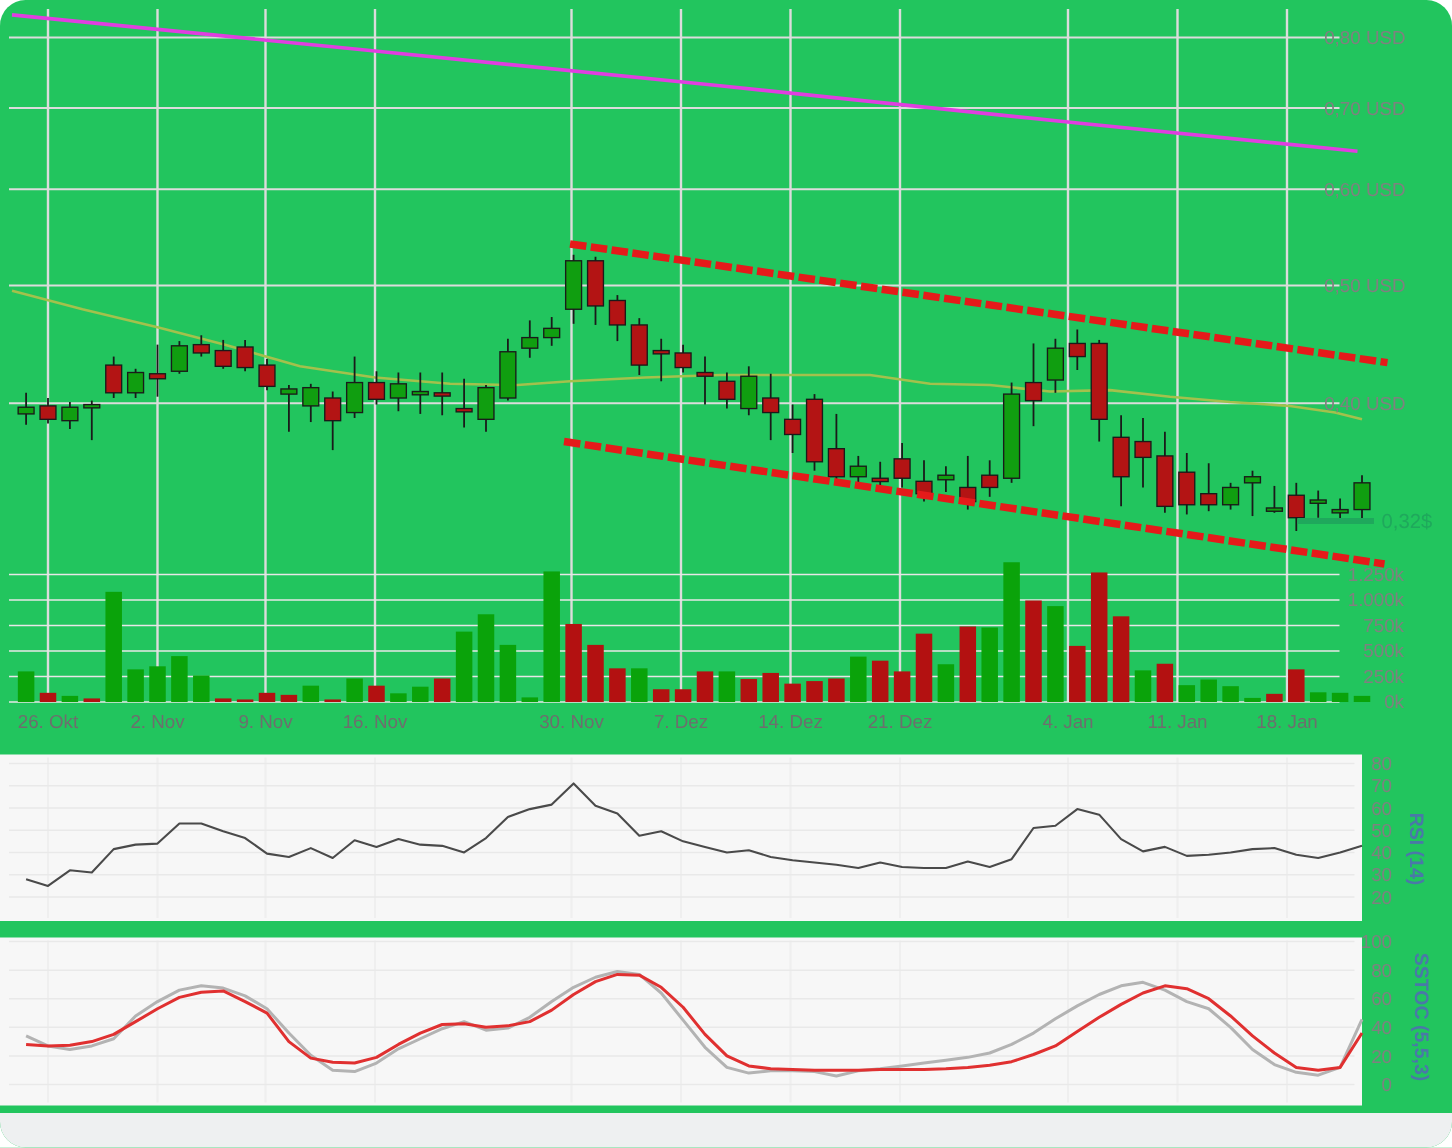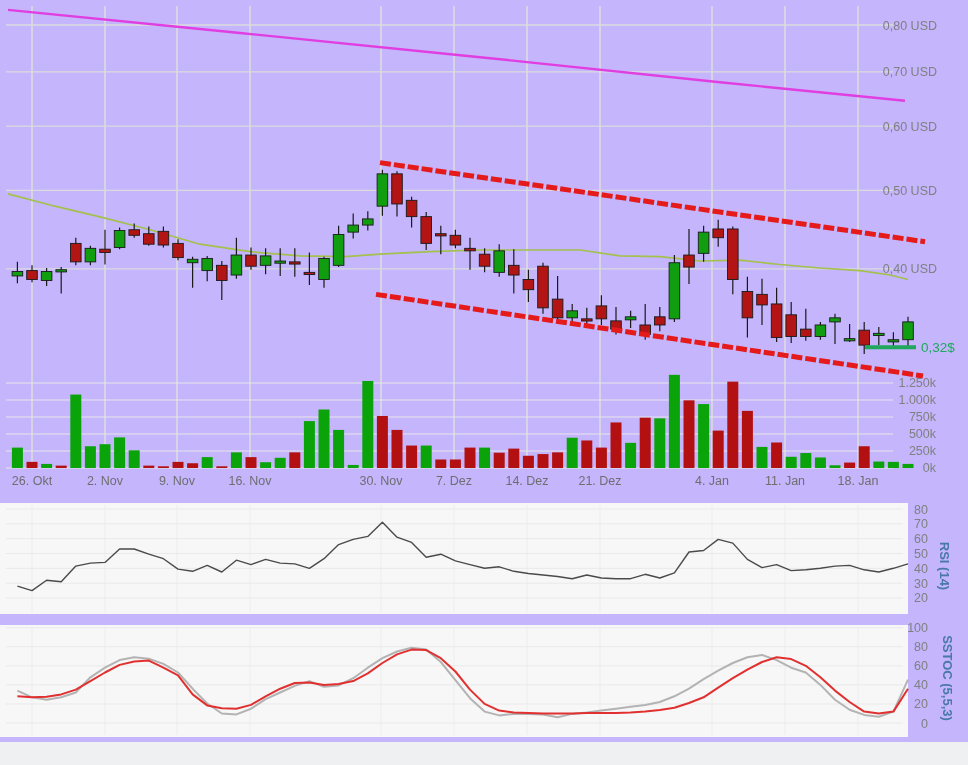--- a/index.html
+++ b/index.html
@@ -1,17 +1,17 @@
 <!DOCTYPE html>
 <html><head>
 <meta charset="utf-8">
 <style>
   html,body{margin:0;padding:0;background:#ffffff;}
-  .chart-root{position:relative;width:968px;height:765px;background:#c4b5fd;overflow:hidden;
-    font-family:"Liberation Sans", sans-serif;}
+  .chart-root{position:relative;width:968px;height:765px;background:#22c55e;overflow:hidden;
+    font-family:"Liberation Sans", sans-serif;border-radius:17px;}
   svg{display:block;}
   svg text{font-family:"Liberation Sans", sans-serif;}
   .axis-text{fill:#808080;font-size:12.5px;}
   .date-text{fill:#6e6e6e;font-size:12.5px;}
   .panel-label{fill:#4a78a8;font-size:13px;font-weight:bold;}
   .marker-label{fill:#1fa85c;font-size:13.5px;}
 </style>
 </head>
 <body>
 

